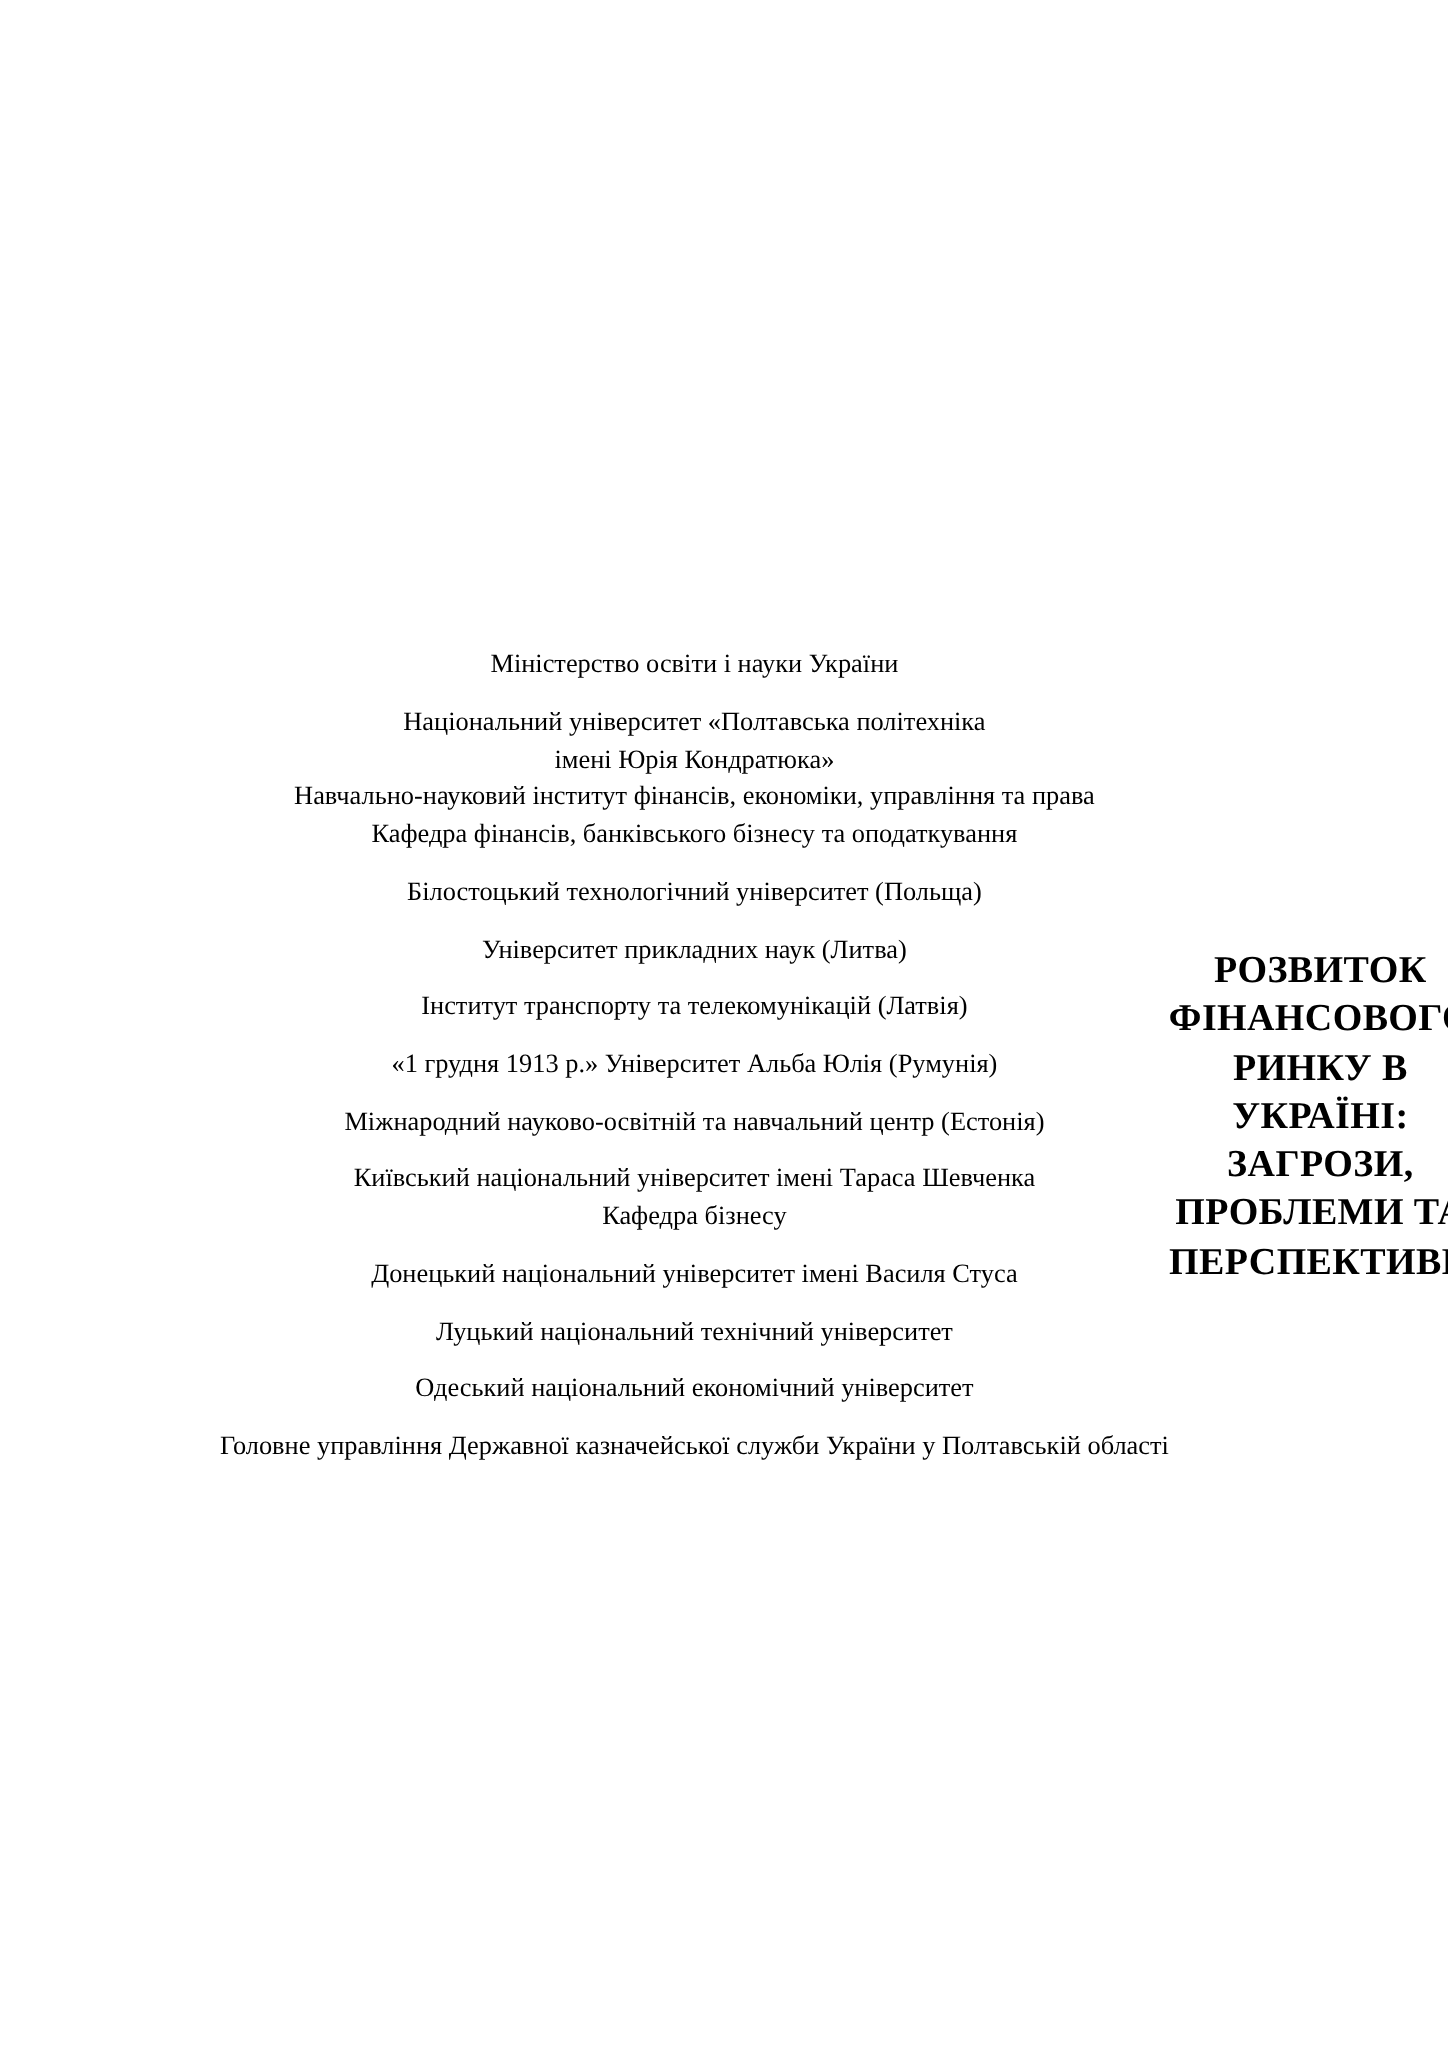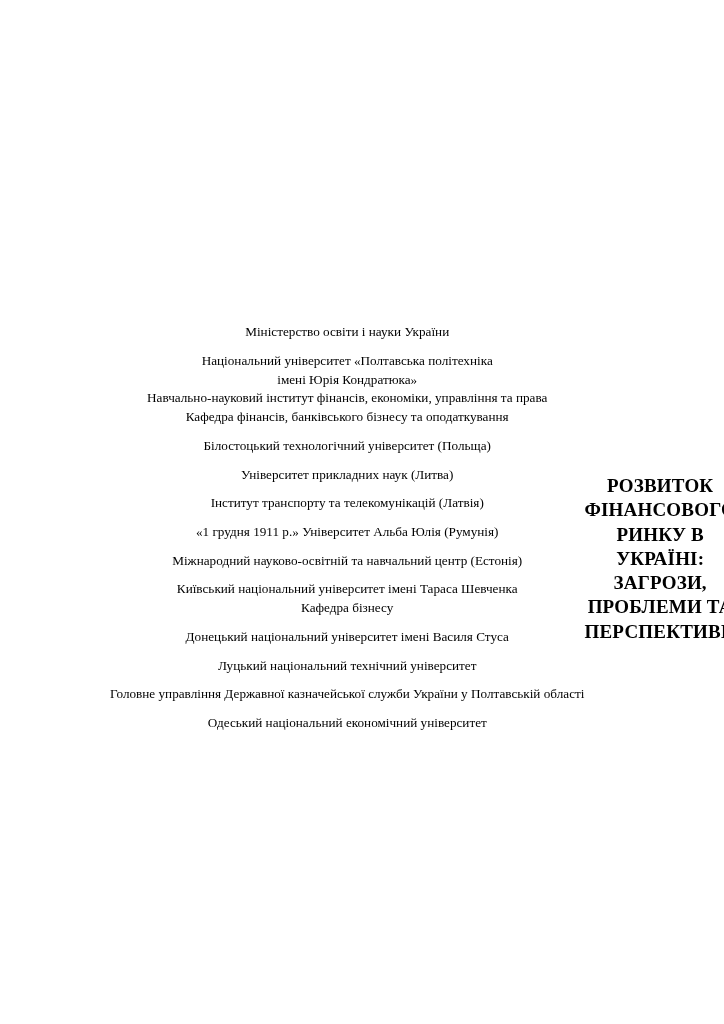--- a/index.html
+++ b/index.html
@@ -104,40 +104,40 @@
     <div class="aff-group">
       <div class="aff-line">Білостоцький технологічний університет (Польща)</div>
     </div>
     <div class="aff-group">
       <div class="aff-line">Університет прикладних наук (Литва)</div>
     </div>
     <div class="aff-group">
       <div class="aff-line">Інститут транспорту та телекомунікацій (Латвія)</div>
     </div>
     <div class="aff-group">
-      <div class="aff-line">«1 грудня 1911 р.» Університет Альба Юлія (Румунія)</div>
+      <div class="aff-line">«1 грудня 1913 р.» Університет Альба Юлія (Румунія)</div>
     </div>
     <div class="aff-group">
       <div class="aff-line">Міжнародний науково-освітній та навчальний центр (Естонія)</div>
     </div>
     <div class="aff-group">
       <div class="aff-line">Київський національний університет імені Тараса Шевченка</div>
       <div class="aff-line">Кафедра бізнесу</div>
     </div>
     <div class="aff-group">
       <div class="aff-line">Донецький національний університет імені Василя Стуса</div>
     </div>
     <div class="aff-group">
       <div class="aff-line">Луцький національний технічний університет</div>
     </div>
     <div class="aff-group">
-      <div class="aff-line">Головне управління Державної казначейської служби України у Полтавській області</div>
+      <div class="aff-line">Одеський національний економічний університет</div>
     </div>
     <div class="aff-group">
-      <div class="aff-line">Одеський національний економічний університет</div>
+      <div class="aff-line">Головне управління Державної казначейської служби України у Полтавській області</div>
     </div>
   </div>
 
   <div class="title-block">
     <div class="doc-title">РОЗВИТОК ФІНАНСОВОГО РИНКУ В</div>
     <div class="doc-title">УКРАЇНІ: ЗАГРОЗИ, ПРОБЛЕМИ ТА</div>
     <div class="doc-title">ПЕРСПЕКТИВИ</div>
   </div>
 
 

